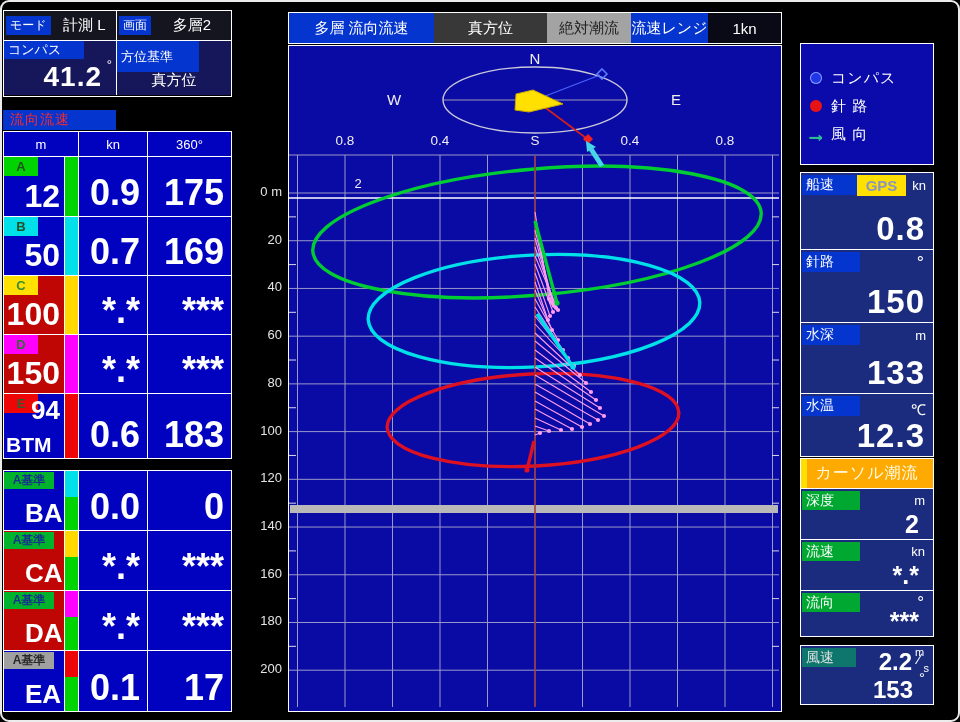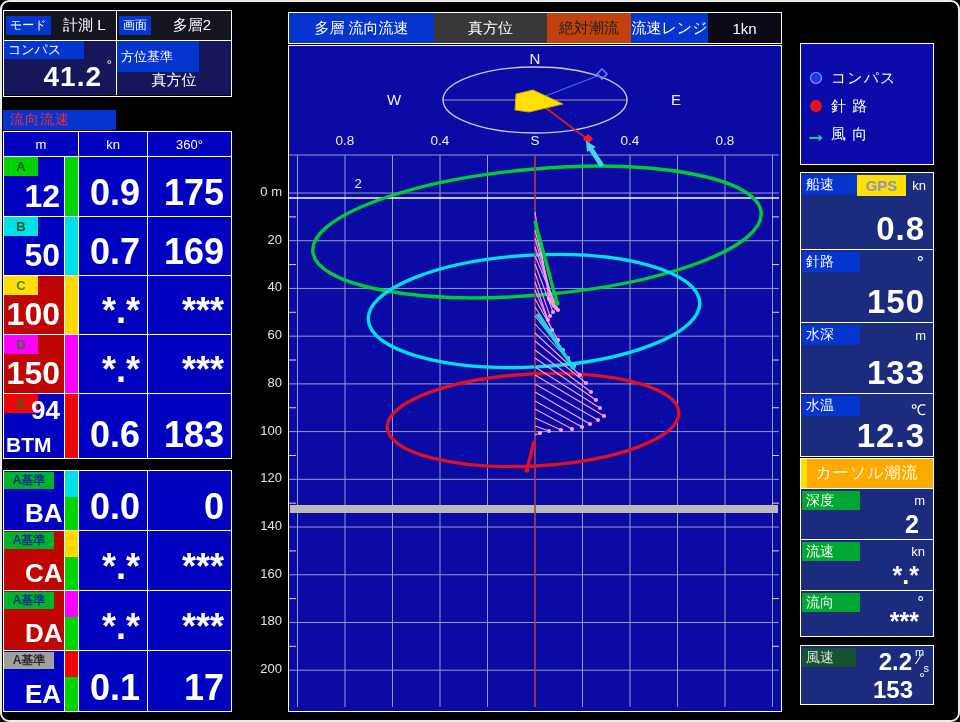--- a/index.html
+++ b/index.html
@@ -91,21 +91,21 @@
   .cp-strip{position:absolute;left:0;top:0;width:6px;height:100%;background:#ffe000;}
   .cp-sec{position:relative;border-bottom:1px solid #fff;}
   .cp-sec:last-child{border-bottom:none;}
   .cp-badge{position:absolute;left:1px;top:2px;width:50px;height:19px;font-size:14px;background:#00a832;}
   .cp-unit{position:absolute;right:8px;top:4px;font-size:13px;}
   .cp-deg{position:absolute;right:9px;top:2px;font-size:17px;}
   .cp-val{position:absolute;right:14px;bottom:0;font-size:25px;font-weight:bold;}
 
   #wind-panel{top:645px;height:58px;background:#1b2b7e;}
   .wp-badge{position:absolute;left:1px;top:2px;width:46px;height:19px;font-size:14px;
-            background:#14532d;color:#e2e2e2;}
+            background:#0f766e;color:#e2e2e2;}
   .wp-top{position:absolute;right:4px;top:2px;display:flex;align-items:flex-start;}
   .wp-speed{font-size:24px;font-weight:bold;}
   .frac{position:relative;width:15px;height:24px;display:inline-block;margin-left:2px;}
   .frac .n{position:absolute;top:-2px;left:1px;font-size:11px;}
   .frac .sl{position:absolute;top:2px;left:4px;font-size:15px;}
   .frac .d{position:absolute;bottom:-2px;right:0;font-size:11px;}
   .wp-dir{position:absolute;right:20px;bottom:0;font-size:24px;font-weight:bold;}
   .wp-deg{position:absolute;right:8px;bottom:18px;font-size:15px;}
 </style>
 </head>
@@ -226,21 +226,21 @@
     <div class="s1" style="background:#ee0505;"></div>
       <div class="s2" style="background:#00d400;"></div>
   </div>
   <div class="cell valcell">0.1</div>
   <div class="cell valcell">17</div>
 </div>
 
 <div id="top-bar" class="abs">
   <div class="tb-seg" style="flex:0 0 145px;background:#0535cf;">多層 流向流速</div>
   <div class="tb-seg" style="flex:0 0 113px;background:#383838;">真方位</div>
-  <div class="tb-seg" style="flex:0 0 84px;background:#c2410c;color:#222;">絶対潮流</div>
+  <div class="tb-seg" style="flex:0 0 84px;background:#a3a3a3;color:#222;">絶対潮流</div>
   <div class="tb-seg" style="flex:0 0 77px;background:#0535cf;">流速レンジ</div>
   <div class="tb-seg" style="flex:1;background:#0a0a16;">1kn</div>
 </div>
 
 <div id="chart-panel" class="abs">
   <svg id="chart-svg" width="490" height="663" viewBox="0 0 490 663">
       <line x1="8.5" y1="109" x2="8.5" y2="661" stroke="#9a9ac8" stroke-width="1"></line>
       <line x1="56" y1="109" x2="56" y2="661" stroke="#9a9ac8" stroke-width="1"></line>
       <line x1="103.5" y1="109" x2="103.5" y2="661" stroke="#9a9ac8" stroke-width="1"></line>
       <line x1="151" y1="109" x2="151" y2="661" stroke="#9a9ac8" stroke-width="1"></line>

